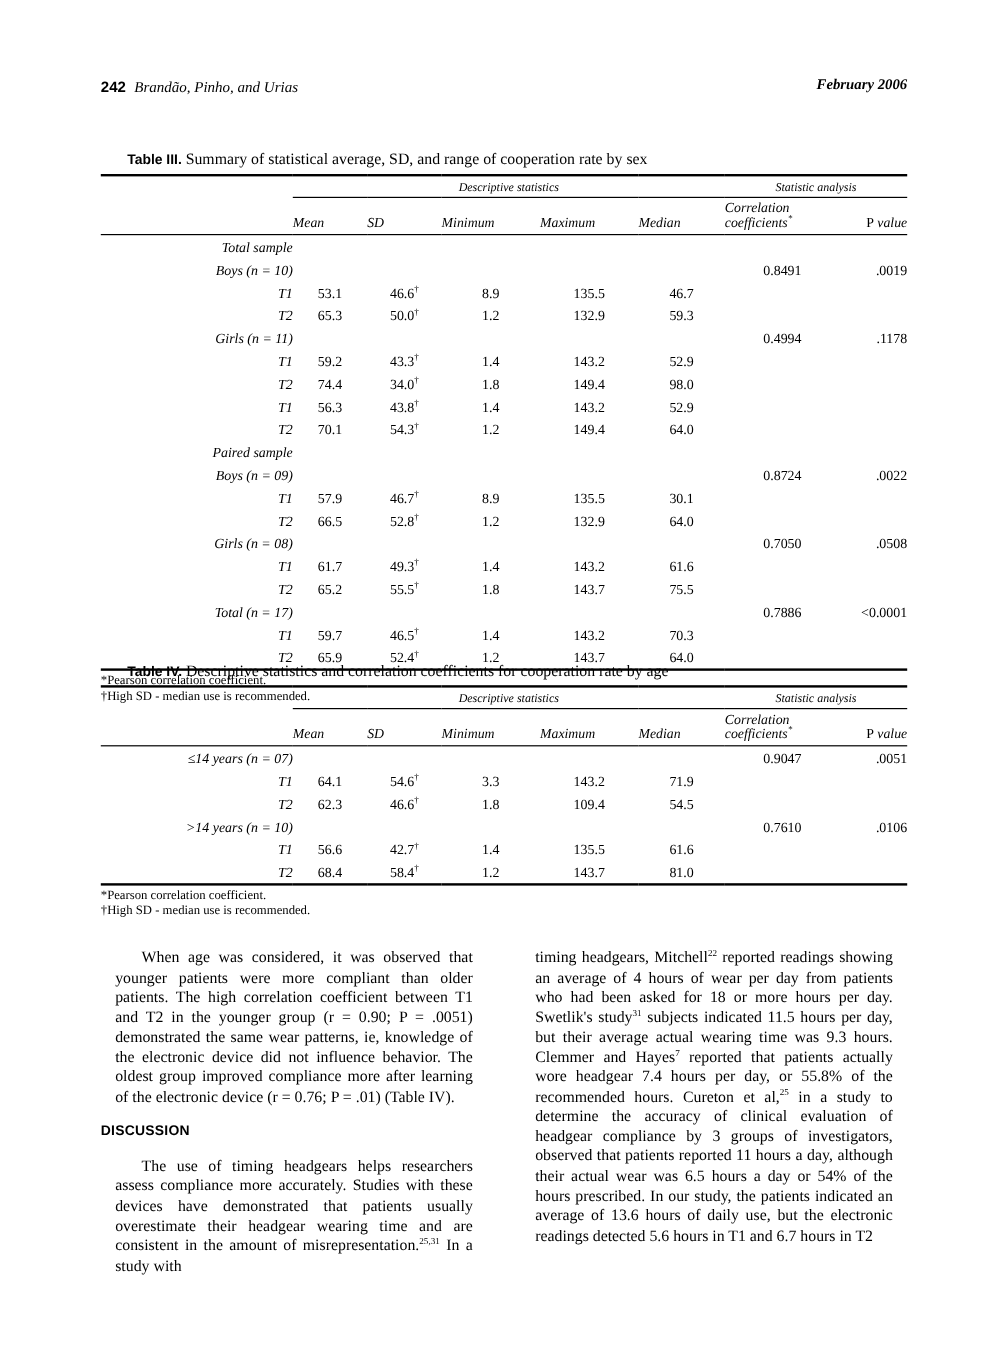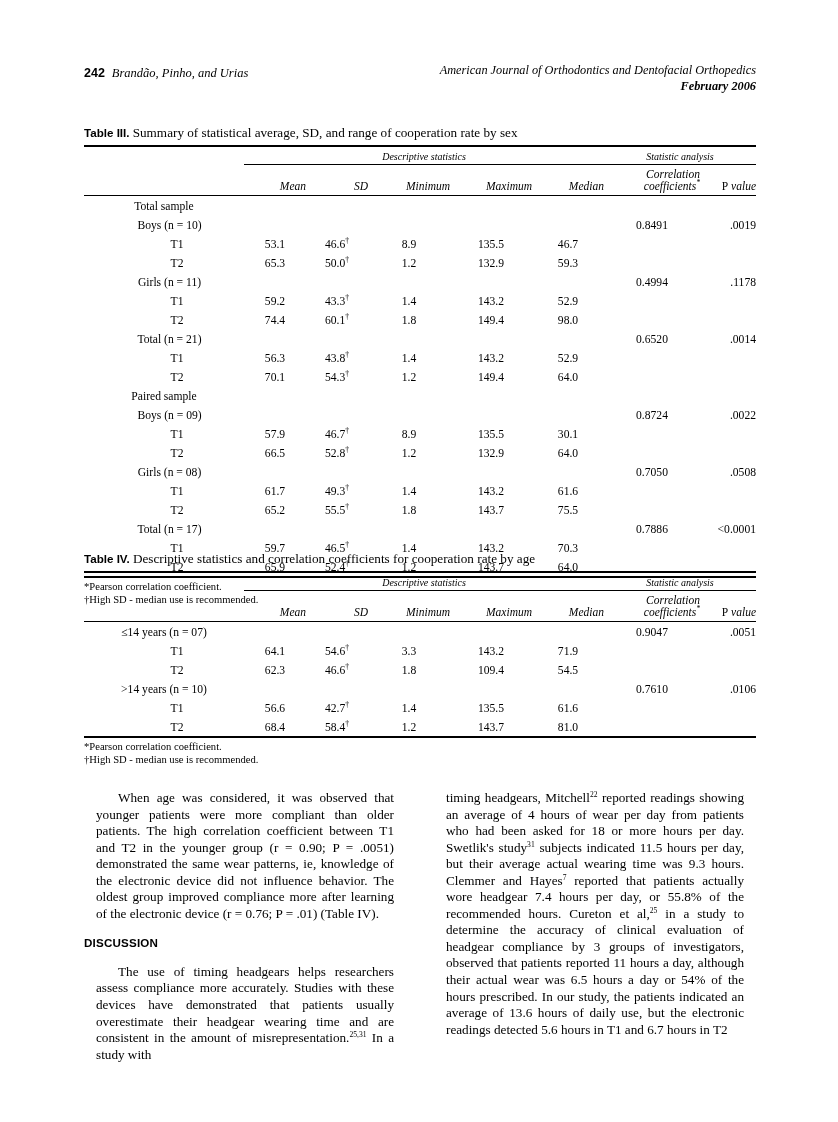--- a/index.html
+++ b/index.html
@@ -61,20 +61,21 @@
 
   
   .tablewrap { position: absolute; left: 84px; width: 672px; }
   #table3-wrap { top: 125px; }
   #table4-wrap { top: 551px; }
 
   .tbl-caption {
     font-size: 12.6px;
     margin-bottom: 4px;
     white-space: nowrap;
+    margin-left: 22px;
   }
   .tbl-caption .tnum {
     font-family: "Liberation Sans", sans-serif;
     font-weight: bold;
     font-size: 11.6px;
   }
   .tbl-caption .ttext {
     font-family: "Liberation Serif", serif;
     font-size: 13.2px;
   }
@@ -99,30 +100,30 @@
   tr.grouphdr td {
     font-style: italic;
     text-align: center;
     font-size: 10px;
     padding: 4px 0 2px 0;
   }
   tr.grouphdr td.spanned { border-bottom: 1px solid #000; }
 
   tr.colhdr td {
     font-style: italic;
-    text-align: right;
+    text-align: left;
     font-size: 11.5px;
     padding: 3px 0 3px 0;
   }
   tr.colhdr td.pv { text-align: right; }
   tr.colhdr td.pv .pv-p { font-style: normal; }
 
   tr.datarow td { padding: 2.0px 0 2.0px 0; height: 15px; }
 
-  td.stub { text-align: center; font-size: 11.6px; white-space: nowrap; }
+  td.stub { text-align: right; font-size: 11.6px; white-space: nowrap; font-style: italic; }
   td.stub.lvl0 { padding-left: 0px; }
   td.stub.lvl1 { padding-left: 11px; }
   td.stub.lvl2 { padding-left: 26px; }
 
   td.num { text-align: center; font-size: 11.6px; }
   td.corr { text-align: center; font-size: 11.6px; }
   td.pval { text-align: right; font-size: 11.6px; padding-right: 1px; }
 
   sup { font-size: 7.6px; vertical-align: super; line-height: 0; }
 
@@ -166,21 +167,20 @@
 </head>
 <body>
 
 <div class="page">
 
   <div class="runhead">
     <div class="runhead-left">
       <span class="folio">242</span><span class="authors">Brandão, Pinho, and Urias</span>
     </div>
     <div class="runhead-right">
-      <span>American Journal of Orthodontics and Dentofacial Orthopedics</span>
       <span class="issue">February 2006</span>
     </div>
   </div>
 
   <div class="tablewrap" id="table3-wrap">
     <div class="tbl-caption">
       <span class="tnum">Table III.</span>
       <span class="ttext">Summary of statistical average, SD, and range of cooperation rate by sex</span>
     </div>
     <table class="data">
@@ -274,36 +274,26 @@
             <td class="num"><span>43.3</span><sup>†</sup></td>
             <td class="num">1.4</td>
             <td class="num">143.2</td>
             <td class="num">52.9</td>
             <td class="corr"></td>
             <td class="pval"></td>
           </tr>
           <tr class="datarow">
             <td class="stub lvl2">T2</td>
             <td class="num">74.4</td>
-            <td class="num"><span>60.1</span><sup>†</sup></td>
+            <td class="num"><span>34.0</span><sup>†</sup></td>
             <td class="num">1.8</td>
             <td class="num">149.4</td>
             <td class="num">98.0</td>
             <td class="corr"></td>
             <td class="pval"></td>
-          </tr>
-          <tr class="datarow">
-            <td class="stub lvl1">Total (n = 21)</td>
-            <td class="num"></td>
-            <td class="num"></td>
-            <td class="num"></td>
-            <td class="num"></td>
-            <td class="num"></td>
-            <td class="corr">0.6520</td>
-            <td class="pval">.0014</td>
           </tr>
           <tr class="datarow">
             <td class="stub lvl2">T1</td>
             <td class="num">56.3</td>
             <td class="num"><span>43.8</span><sup>†</sup></td>
             <td class="num">1.4</td>
             <td class="num">143.2</td>
             <td class="num">52.9</td>
             <td class="corr"></td>
             <td class="pval"></td>

